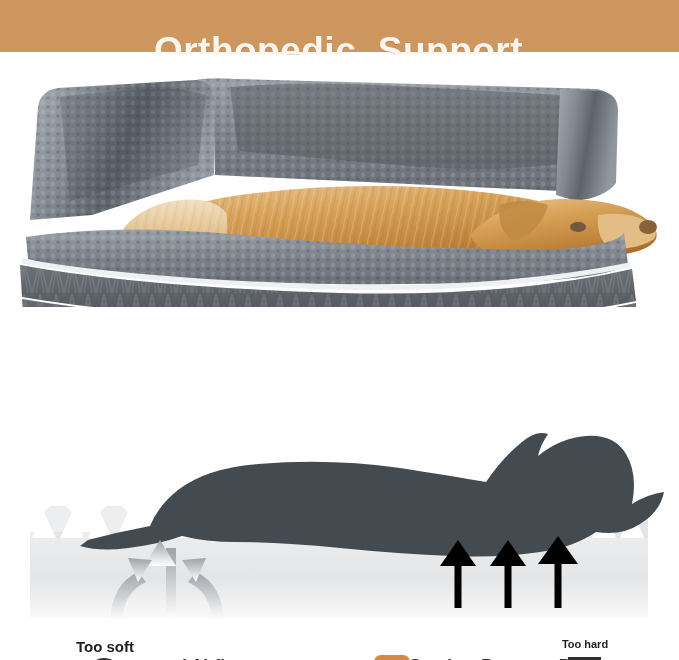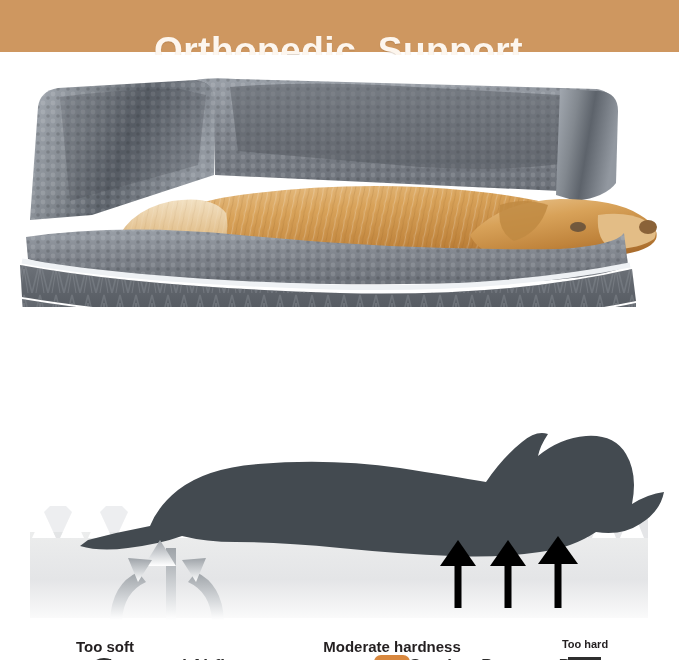--- a/index.html
+++ b/index.html
@@ -228,21 +228,20 @@
       <path d="M24 268 Q140 288 330 294 Q510 298 636 272 L634 282 Q510 306 330 302 Q140 296 26 276 Z" fill="#3d4249" opacity=".8"></path>
     </g>
   </svg>
 </div>
 
 <div class="scale">
 
   <div class="scale-label lbl-too-soft">Too soft</div>
   <div class="marker marker-1">1</div>
 
-  <div class="scale-label lbl-moderate">Moderate hardness</div>
   <div class="marker marker-mid">6.8</div>
 
   <div class="scale-label lbl-too-hard">Too hard</div>
   <div class="marker marker-10">10</div>
 
 </div>
 
 <div class="diagram">
   <svg width="679" height="240" viewBox="0 0 679 240">
     <defs>

